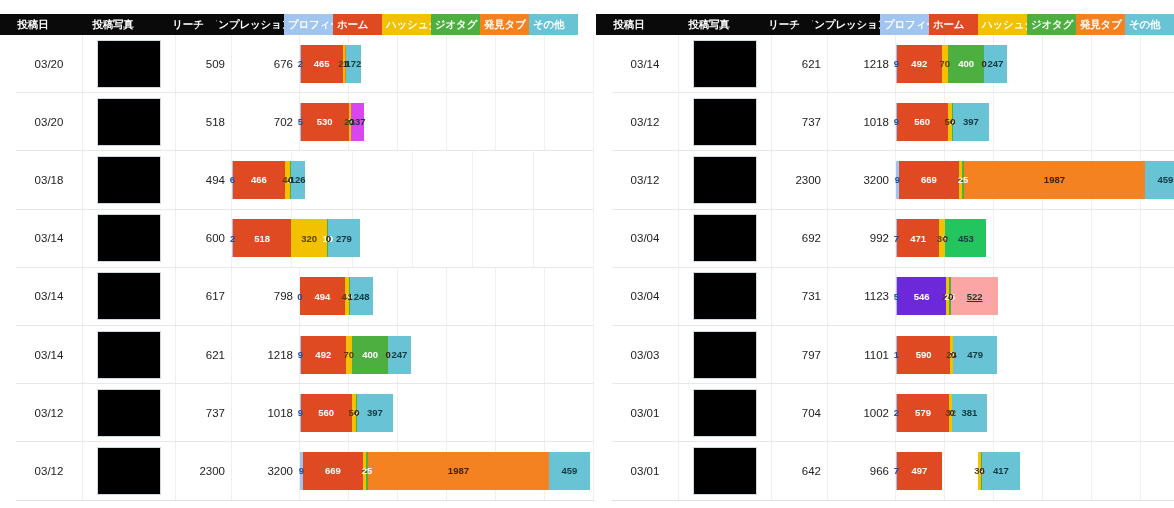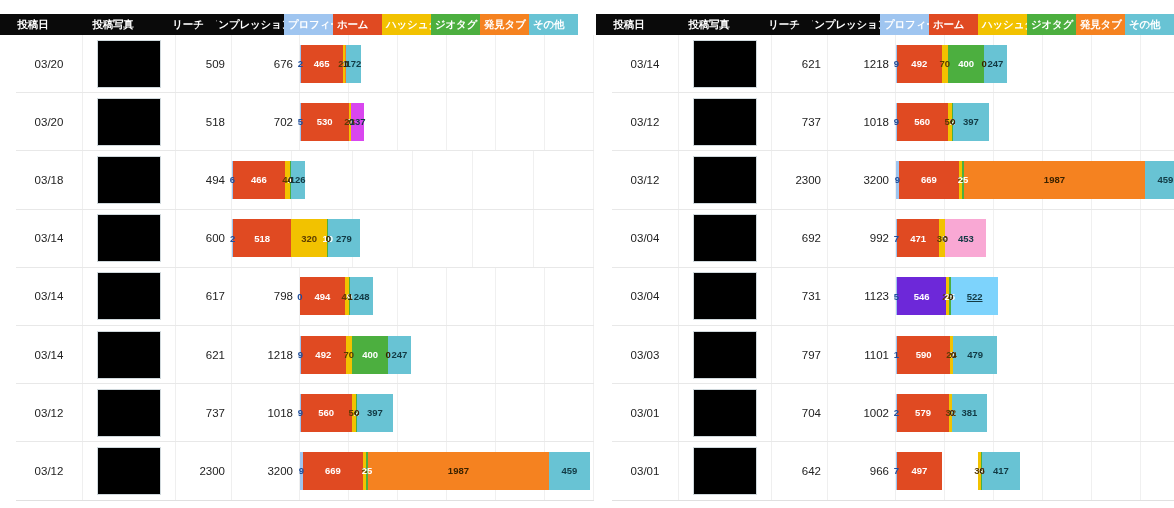--- a/index.html
+++ b/index.html
@@ -616,21 +616,21 @@
               </div>
               <div class="seg" style="background: rgb(242, 194, 0); color: rgb(90, 59, 0); flex: 0 0 5.64516%;">
                 <span class="lbl">30</span>
               </div>
               <div class="seg" style="background: rgb(76, 175, 63); color: rgb(255, 255, 255); flex: 0 0 0.9%;">
                 <span class="lbl">5</span>
               </div>
               <div class="seg" style="background: rgb(245, 130, 32); color: rgb(58, 34, 0); flex: 0 0 0%;">
                 <span class="lbl">0</span>
               </div>
-              <div class="seg" style="background: #f9a8d4; color: rgb(18, 58, 68); flex: 0 0 45.6653%;">
+              <div class="seg" style="background: #22c55e; color: rgb(18, 58, 68); flex: 0 0 45.6653%;">
                 <span class="lbl">453</span>
               </div>
             </div>
           </div>
         </div>
         <div class="row">
           <div class="c-date">03/04</div>
           <div class="c-photo">
             <div class="thumb"></div>
           </div>
@@ -654,21 +654,21 @@
               </div>
               <div class="seg" style="background: rgb(242, 194, 0); color: rgb(90, 59, 0); flex: 0 0 2.22618%;">
                 <span class="lbl">25</span>
               </div>
               <div class="seg" style="background: rgb(76, 175, 63); color: rgb(255, 255, 255); flex: 0 0 2.22618%;">
                 <span class="lbl">25</span>
               </div>
               <div class="seg" style="background: rgb(245, 130, 32); color: rgb(58, 34, 0); flex: 0 0 0%;">
                 <span class="lbl">0</span>
               </div>
-              <div class="seg" style="background: #7dd3fc; color: rgb(18, 58, 68); flex: 0 0 46.4826%; text-decoration: underline;">
+              <div class="seg" style="background: #fca5a5; color: rgb(18, 58, 68); flex: 0 0 46.4826%; text-decoration: underline;">
                 <span class="lbl">522</span>
               </div>
             </div>
           </div>
         </div>
         <div class="row">
           <div class="c-date">03/03</div>
           <div class="c-photo">
             <div class="thumb"></div>
           </div>

